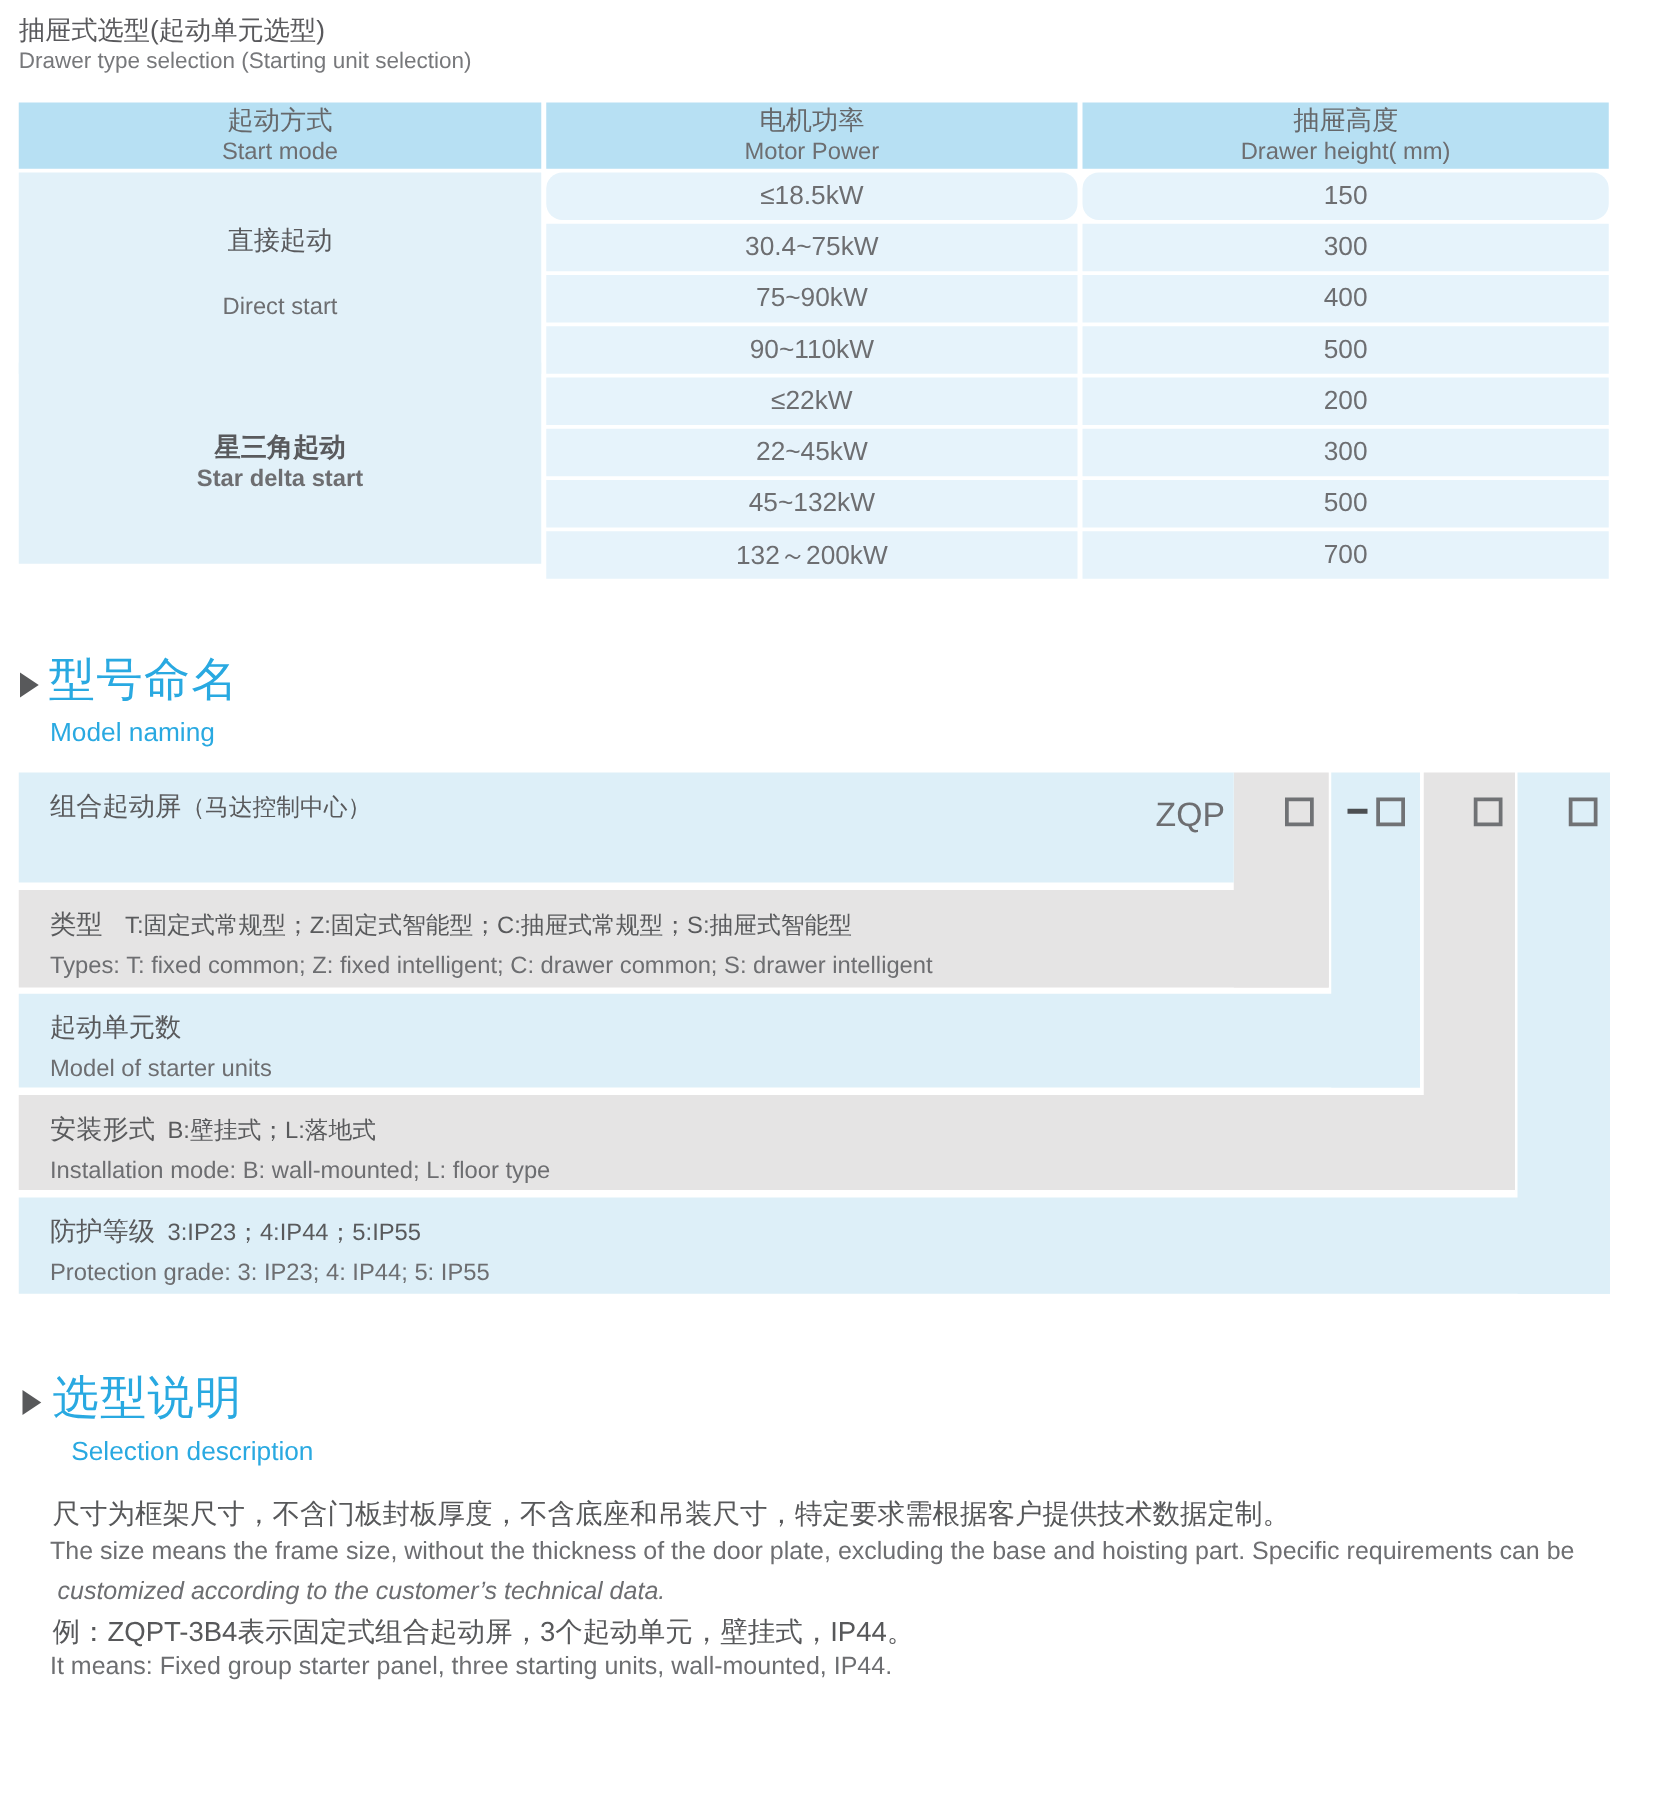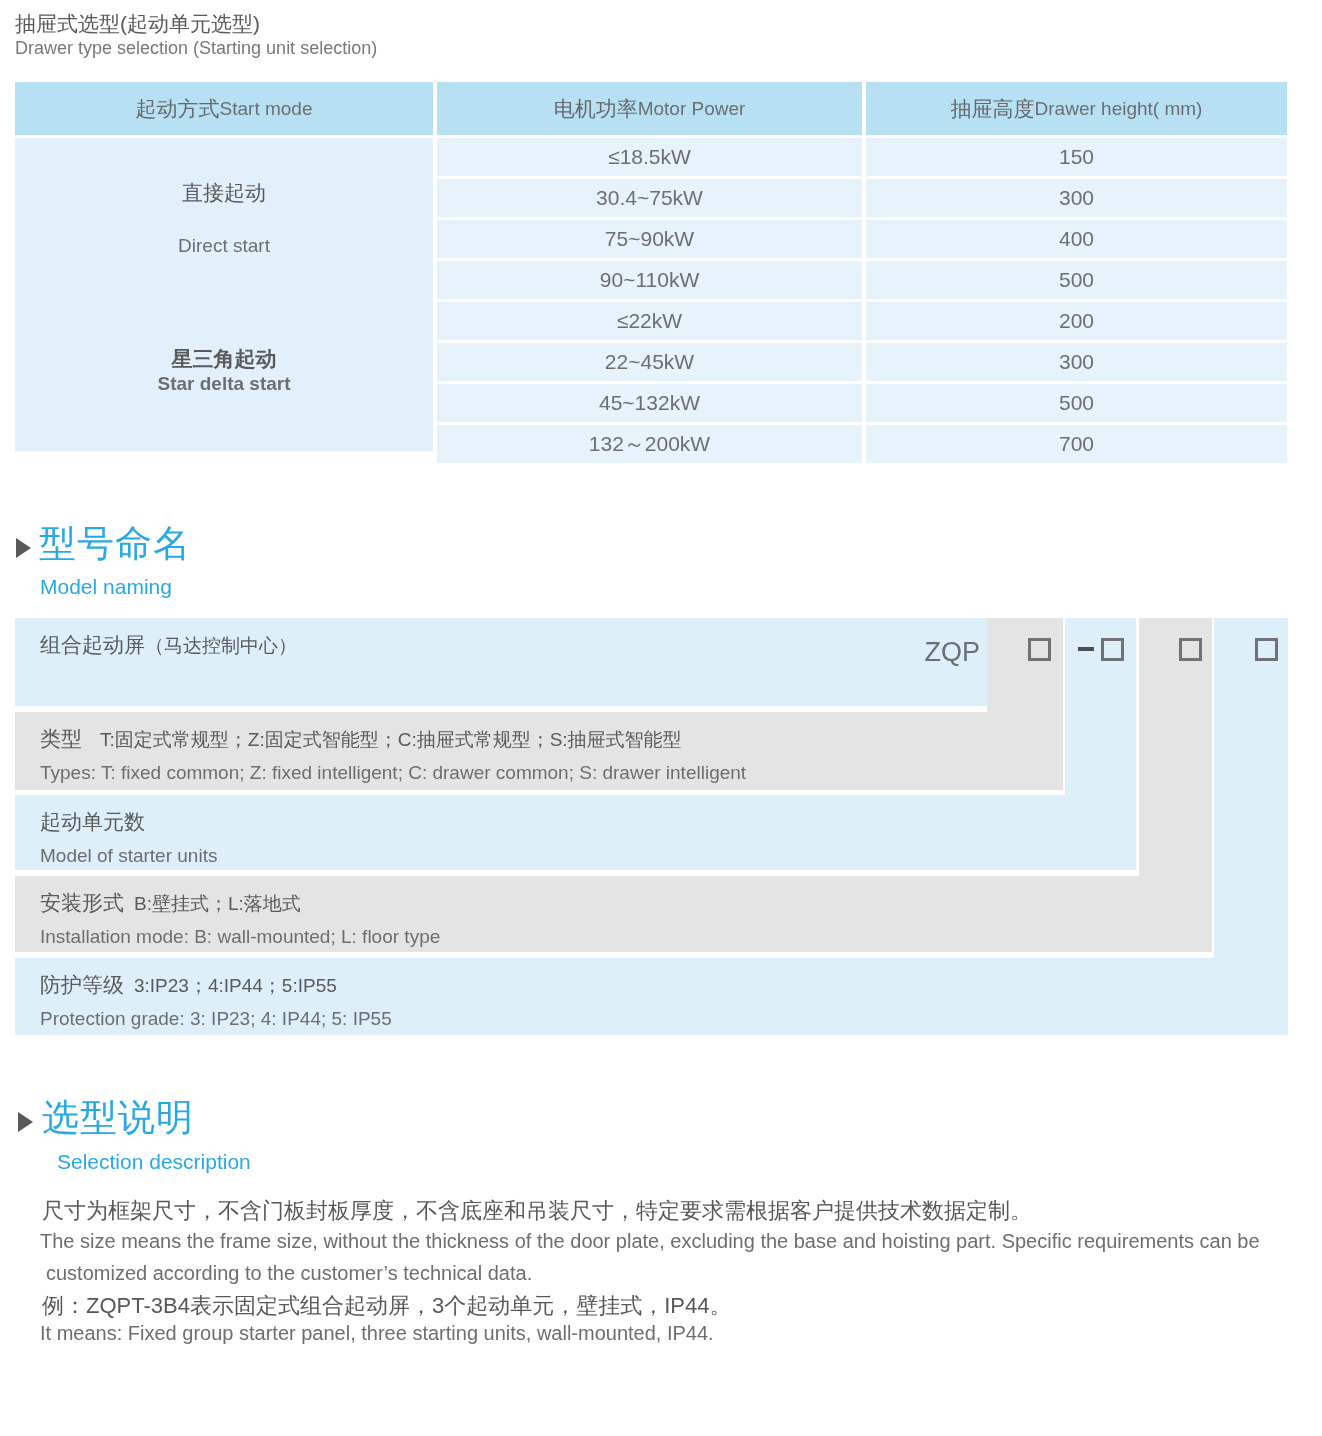--- a/index.html
+++ b/index.html
@@ -10,37 +10,37 @@
   }
   .abs{position:absolute;}
 
   
   .title-cn{left:15px;top:10px;font-size:21px;color:#59595c;}
   .title-en{left:15px;top:38px;font-size:18px;color:#77787b;}
 
   
   .tbl{left:15px;top:82px;width:1272px;height:381px;}
   .tbl .th{position:absolute;top:0;height:53px;background:#b7e0f3;
-    display:flex;flex-direction:row;justify-content:center;align-items:center;}
+    display:flex;flex-direction:column;justify-content:center;align-items:center;}
   .tbl .th .cn{font-size:21px;color:#66686b;line-height:26px;}
   .tbl .th .en{font-size:19px;color:#6d6e71;line-height:23px;}
   .th.c1{left:0;width:418px;}
   .th.c2{left:422px;width:425px;}
   .th.c3{left:851px;width:421px;}
   .gcell{position:absolute;left:0;width:418px;height:161px;background:#e2f1f9;
     display:flex;flex-direction:column;justify-content:center;align-items:center;}
   .gcell .cn{font-size:21px;color:#595a5d;line-height:27px;}
   .gcell .en{font-size:19px;color:#6d6e71;line-height:24px;}
   .g1{top:56px;gap:28px;} .g2{top:208px;font-weight:bold;}
   .cell{position:absolute;height:38px;background:#e6f3fb;
     display:flex;justify-content:center;align-items:center;
     font-size:21px;color:#6d6e71;}
   .cell.p{left:422px;width:425px;}
   .cell.h{left:851px;width:421px;}
-  .r0{top:56px;}.r1{top:97px;}.r2{top:138px;}.r3{top:179px;}
+  .r0{top:56px;border-radius:13px;}.r1{top:97px;}.r2{top:138px;}.r3{top:179px;}
   .r4{top:220px;}.r5{top:261px;}.r6{top:302px;}.r7{top:343px;}
 
   
   .sec{height:84px;}
   .sec .tri{position:absolute;left:0;top:16px;width:0;height:0;
     border-left:15px solid #58595b;border-top:10px solid transparent;border-bottom:10px solid transparent;}
   .sec .h-cn{position:absolute;font-size:37px;color:#29a9e1;letter-spacing:1px;line-height:44px;white-space:nowrap;}
   .sec .h-en{position:absolute;font-size:21px;color:#29a9e1;white-space:nowrap;}
   .sec1{left:16px;top:522px;}
   .sec1 .h-cn{left:23px;top:0;}
@@ -76,21 +76,21 @@
   .boxrow.p4{left:1214px;width:74px;}
   .sqbox{width:17px;height:17px;border:3px solid #707275;background:transparent;}
   .dash{width:16px;height:4px;background:#4c4f52;margin-right:7px;}
 
   
   .para{position:absolute;white-space:nowrap;}
   .para.cn{font-size:22px;color:#57585a;}
   .para.en{font-size:20px;color:#6d6e71;}
   .d0{left:42px;top:1196px;}
   .d1{left:40px;top:1230px;}
-  .d2{left:46px;top:1262px;}
+  .d2{left:46px;top:1262px;font-style:italic;}
   .d3{left:42px;top:1291px;}
   .d4{left:40px;top:1322px;}
 </style>
 </head>
 <body>
 
 <div class="abs title-cn">抽屉式选型(起动单元选型)</div>
 <div class="abs title-en">Drawer type selection (Starting unit selection)</div>
 
 <div class="abs tbl">

